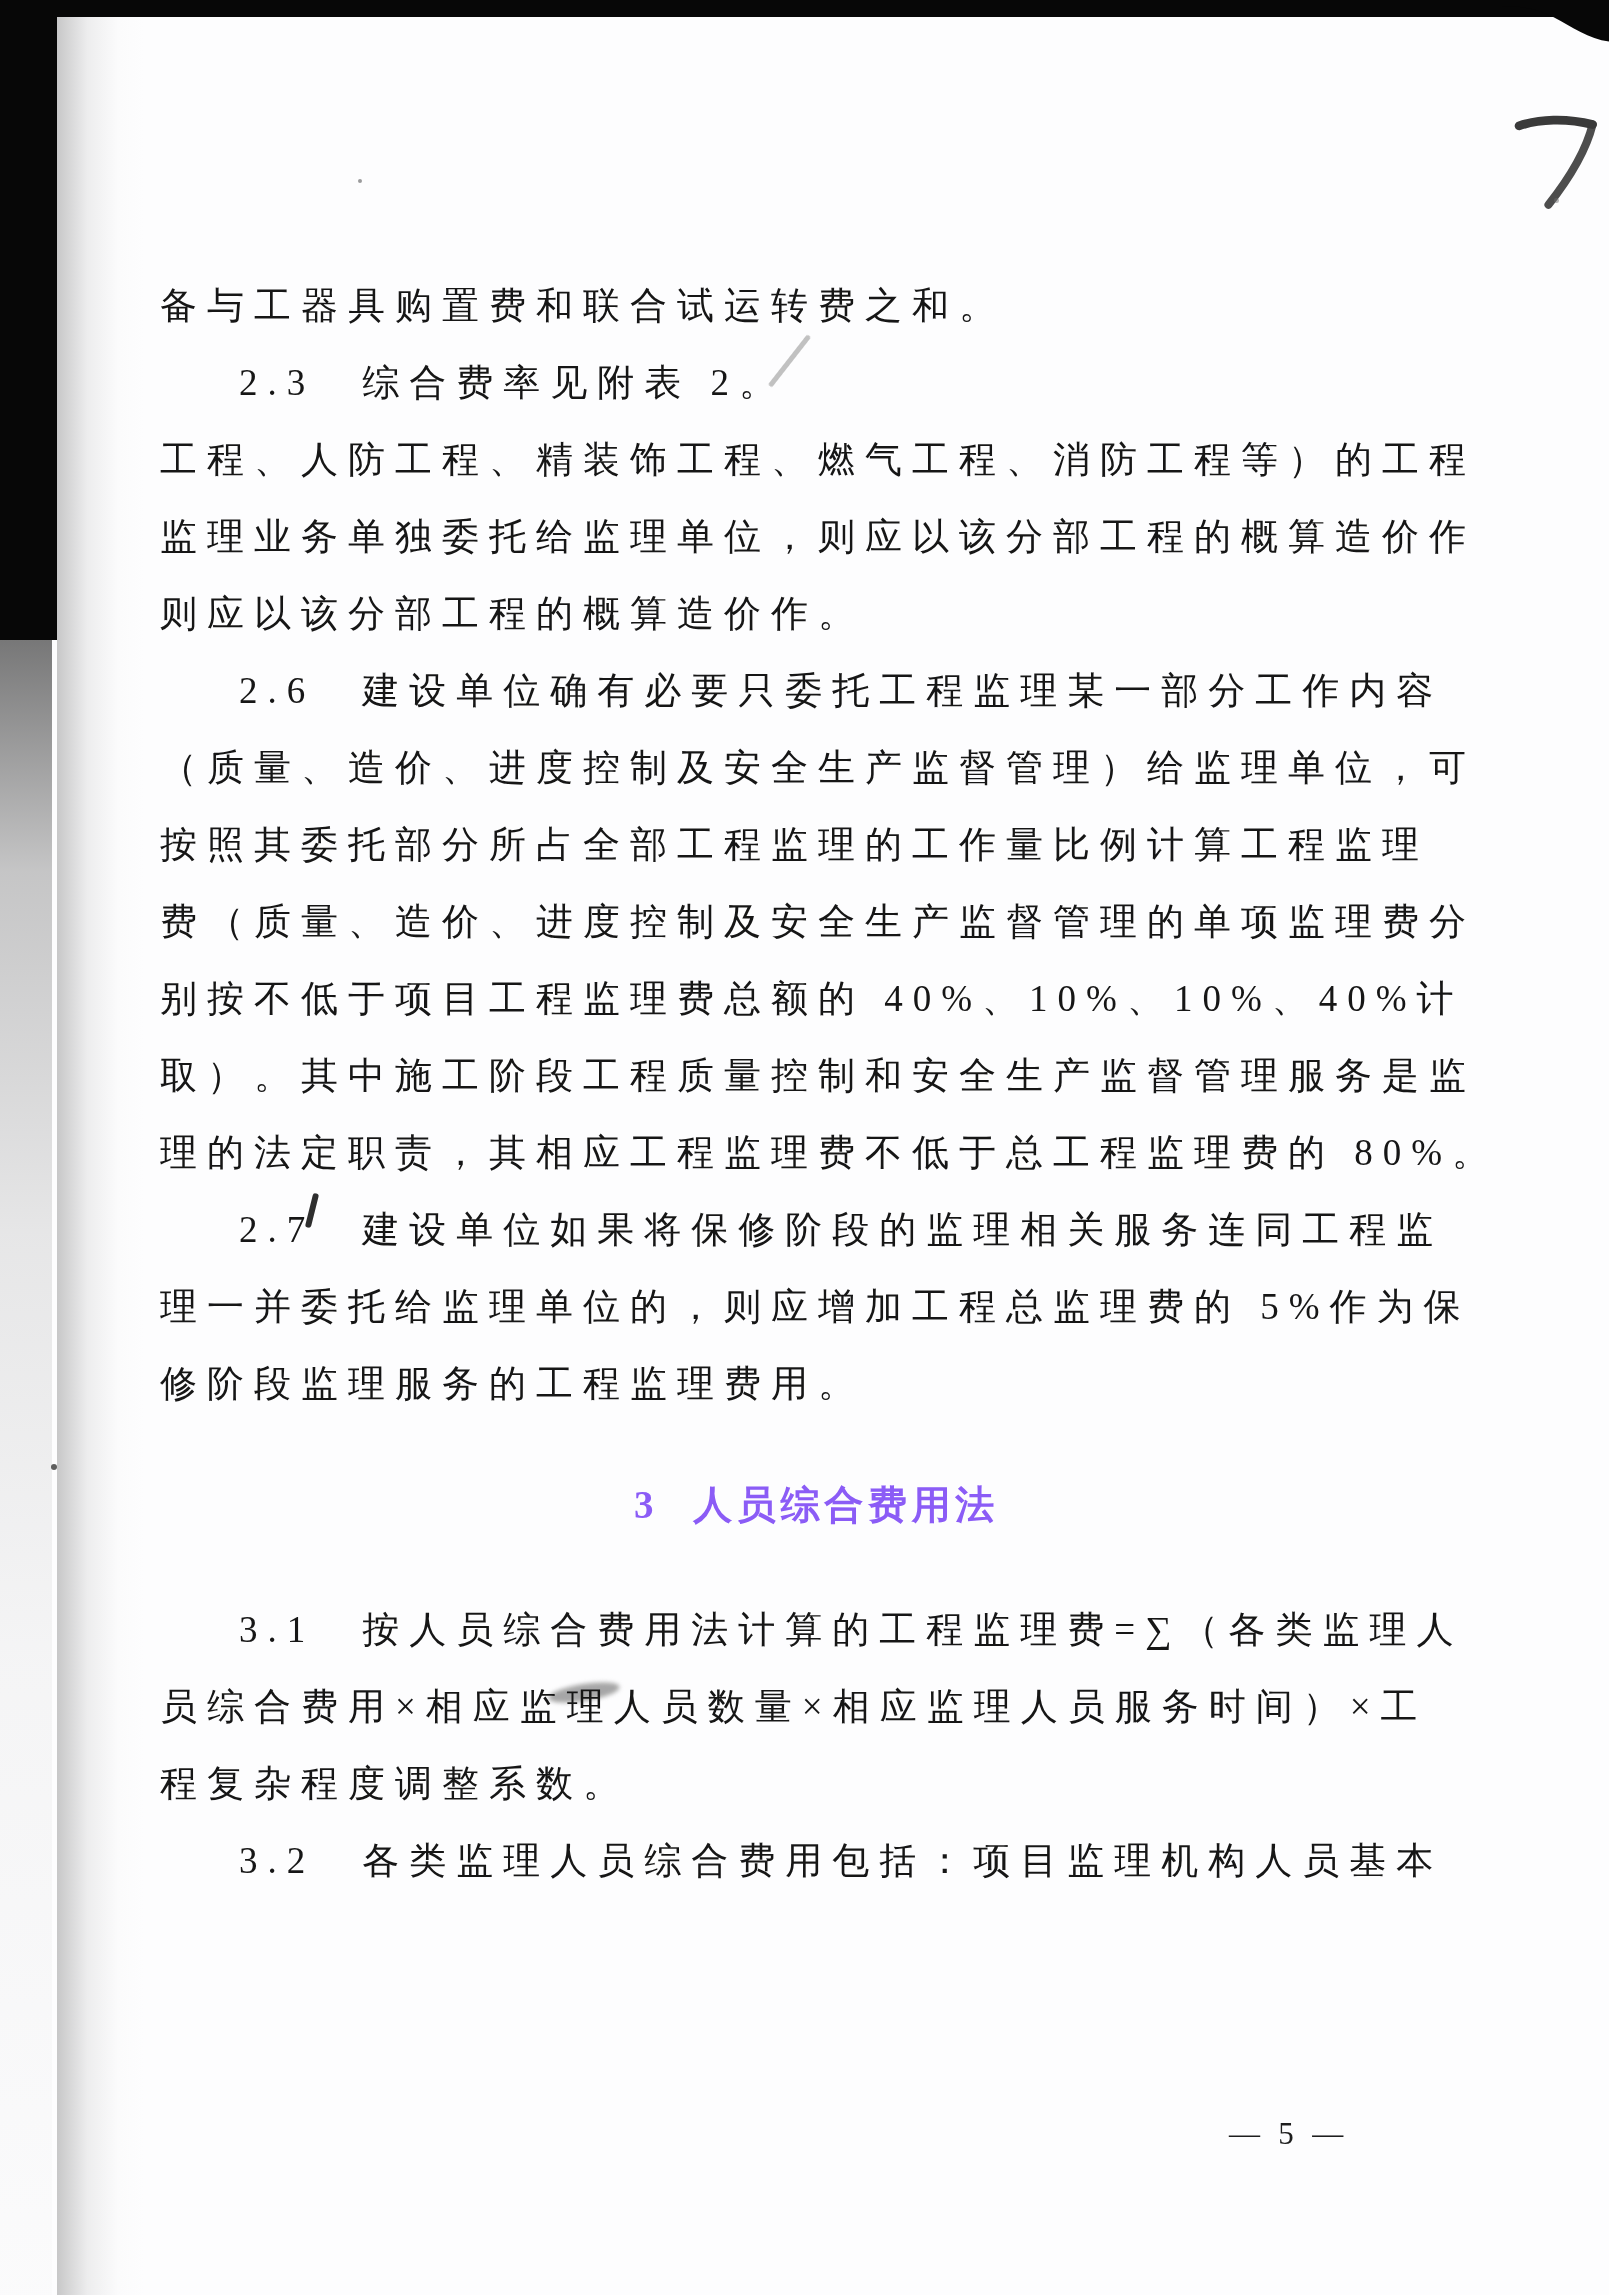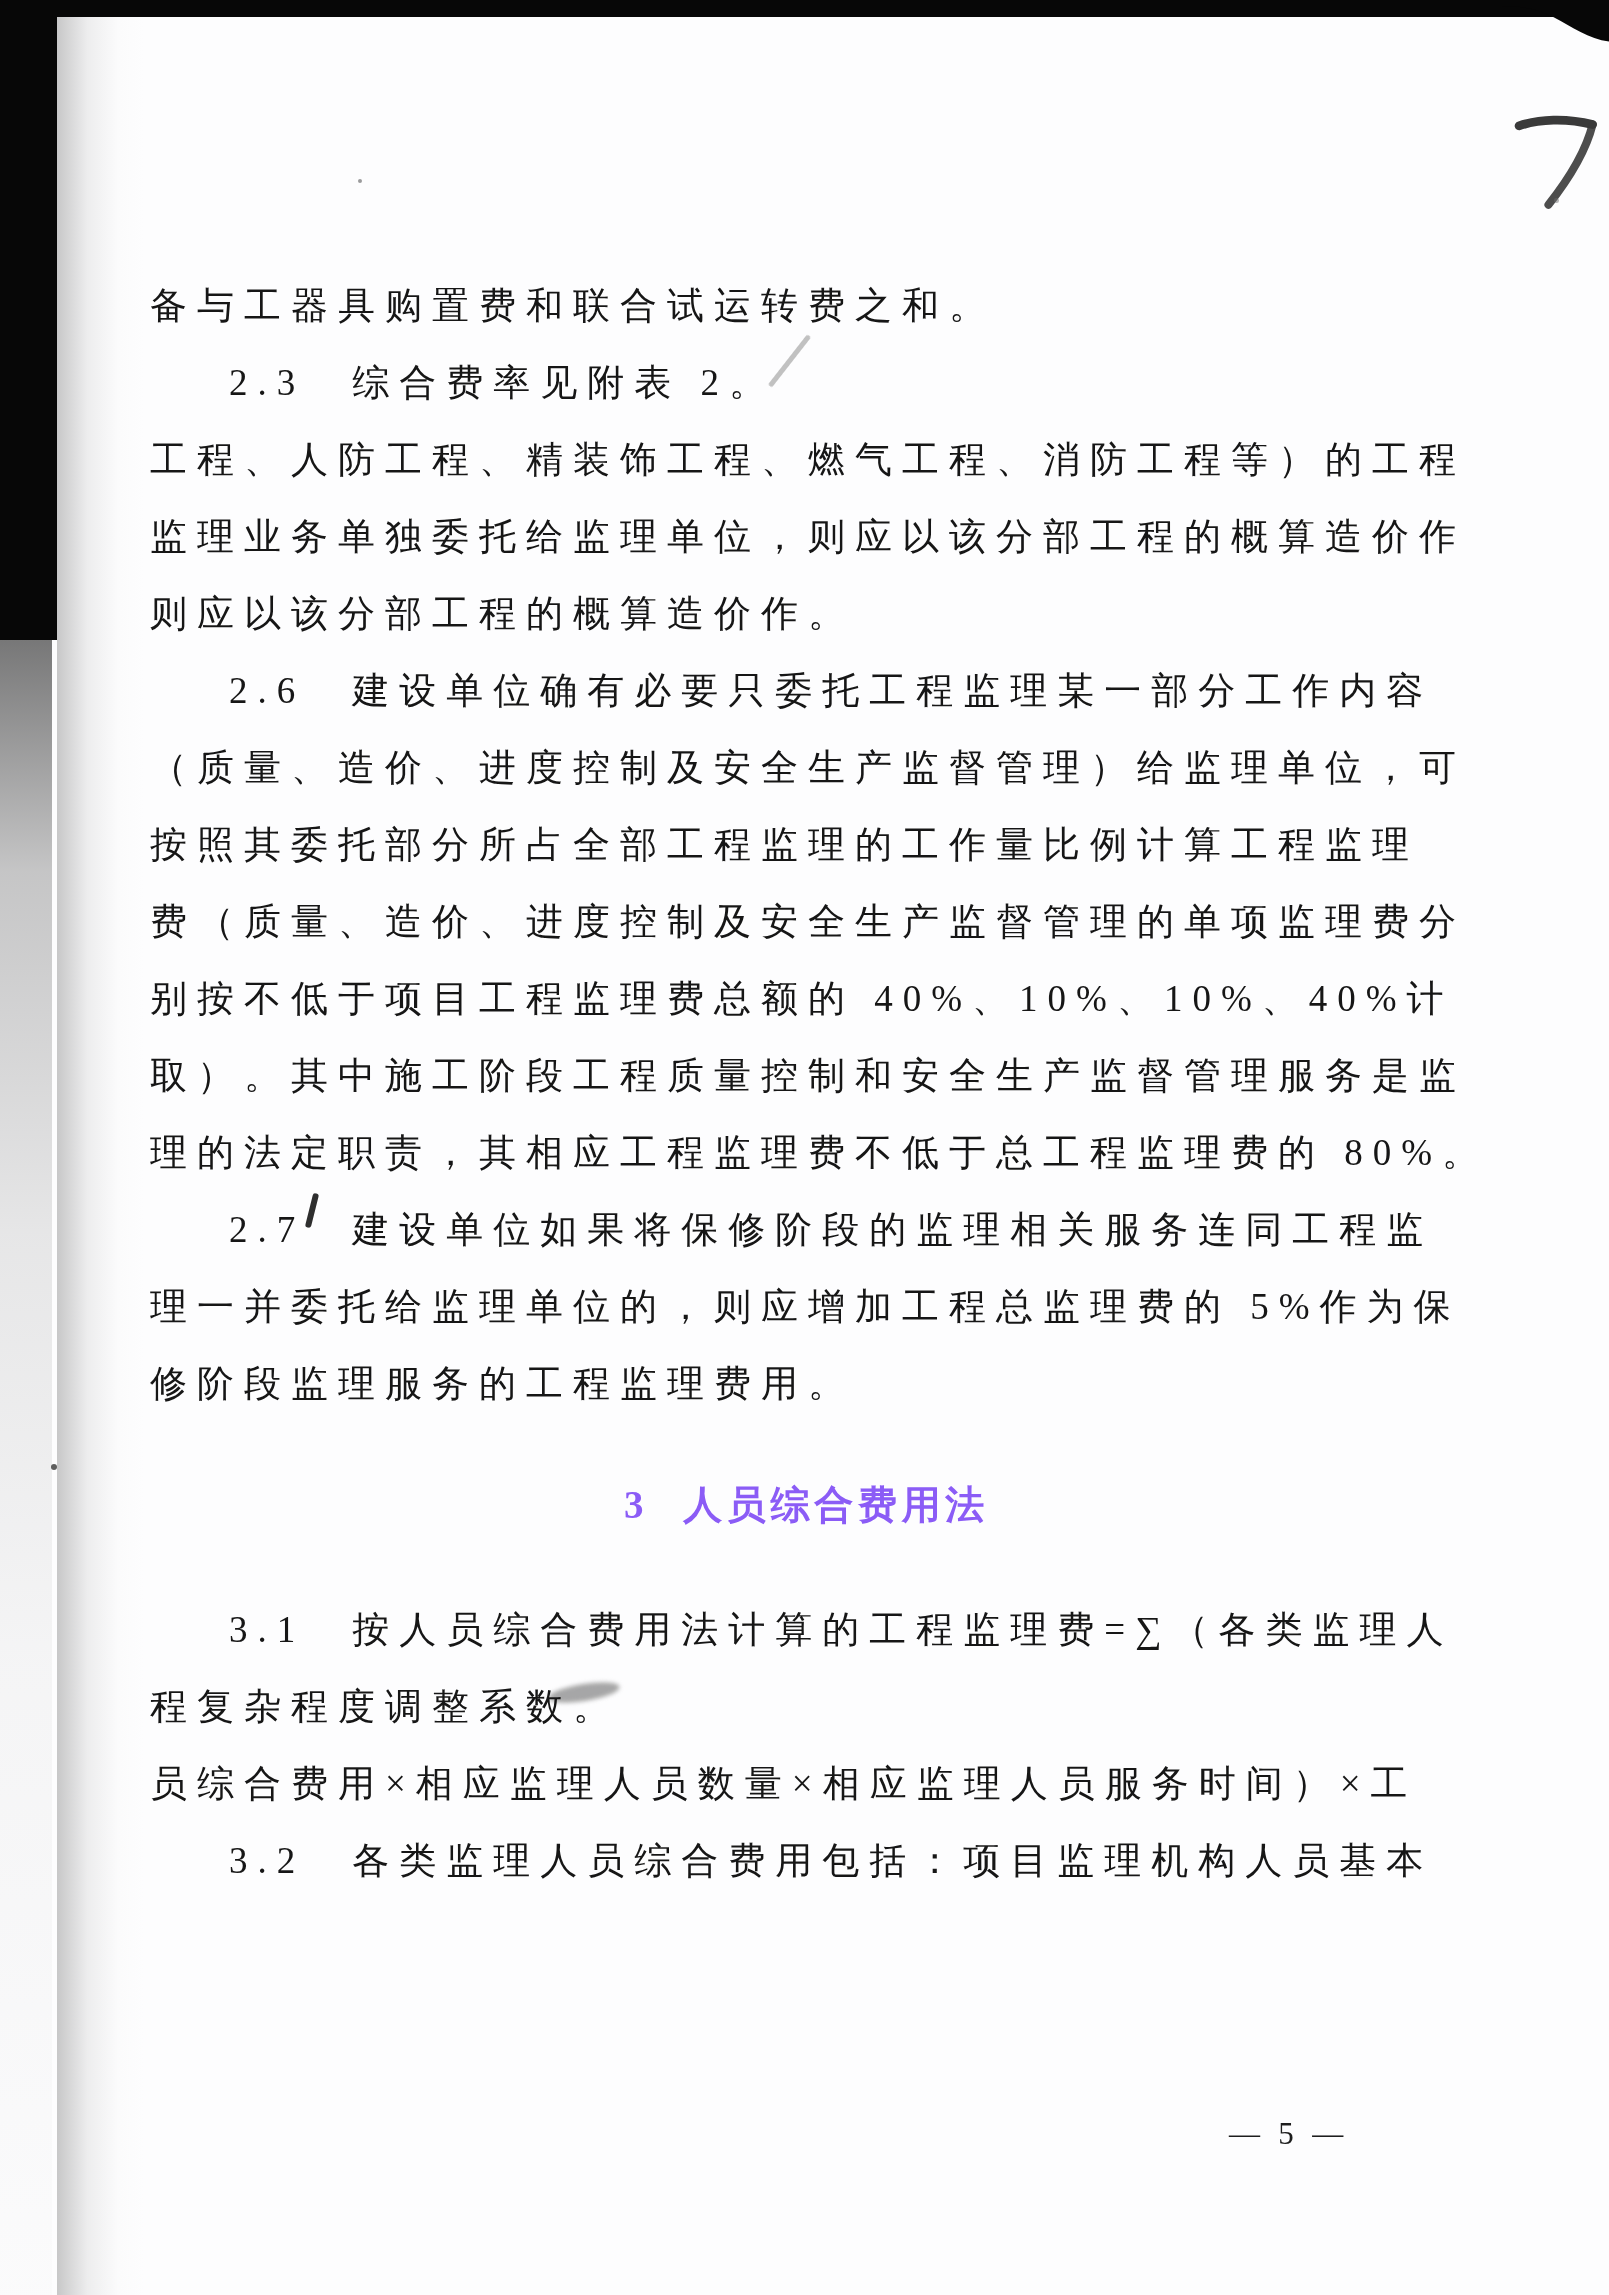--- a/index.html
+++ b/index.html
@@ -61,21 +61,21 @@
     border-radius:2.7px;
     filter:blur(0.7px);
   }
   .speck{position:absolute;border-radius:50%;}
   .speck.a{left:358px;top:179px;width:4px;height:4px;background:rgba(90,90,90,.6);}
   .speck.b{left:51px;top:1464px;width:6px;height:6px;background:rgba(40,40,40,.75);}
   .speck.c{left:1554px;top:198px;width:4.7px;height:4.7px;background:rgba(110,110,110,.5);}
 
   
   .textcol{
-    position:absolute;left:150px;top:267px;width:1313px;
+    position:absolute;left:160px;top:267px;width:1313px;
     color:#161616;
   }
   .line{
     height:77px;line-height:77px;
     font-size:37px;letter-spacing:10px;
     white-space:nowrap;
   }
   .line.indent{padding-left:79px;}
 
   .heading{
@@ -138,21 +138,21 @@
     <div class="line">理的法定职责，其相应工程监理费不低于总工程监理费的 80%。</div>
     <div class="line indent">2.7　建设单位如果将保修阶段的监理相关服务连同工程监</div>
     <div class="line">理一并委托给监理单位的，则应增加工程总监理费的 5%作为保</div>
     <div class="line">修阶段监理服务的工程监理费用。</div>
 
     <div class="heading">
       <span class="num">3</span><span>人员综合费用法</span>
     </div>
 
     <div class="line indent gap-before">3.1　按人员综合费用法计算的工程监理费=∑（各类监理人</div>
+    <div class="line">员综合费用×相应监理人员数量×相应监理人员服务时间）×工</div>
     <div class="line">程复杂程度调整系数。</div>
-    <div class="line">员综合费用×相应监理人员数量×相应监理人员服务时间）×工</div>
     <div class="line indent">3.2　各类监理人员综合费用包括：项目监理机构人员基本</div>
   </div>
 
   <div class="page-number">— 5 —</div>
 
 </div>
 
 
 </body></html>

